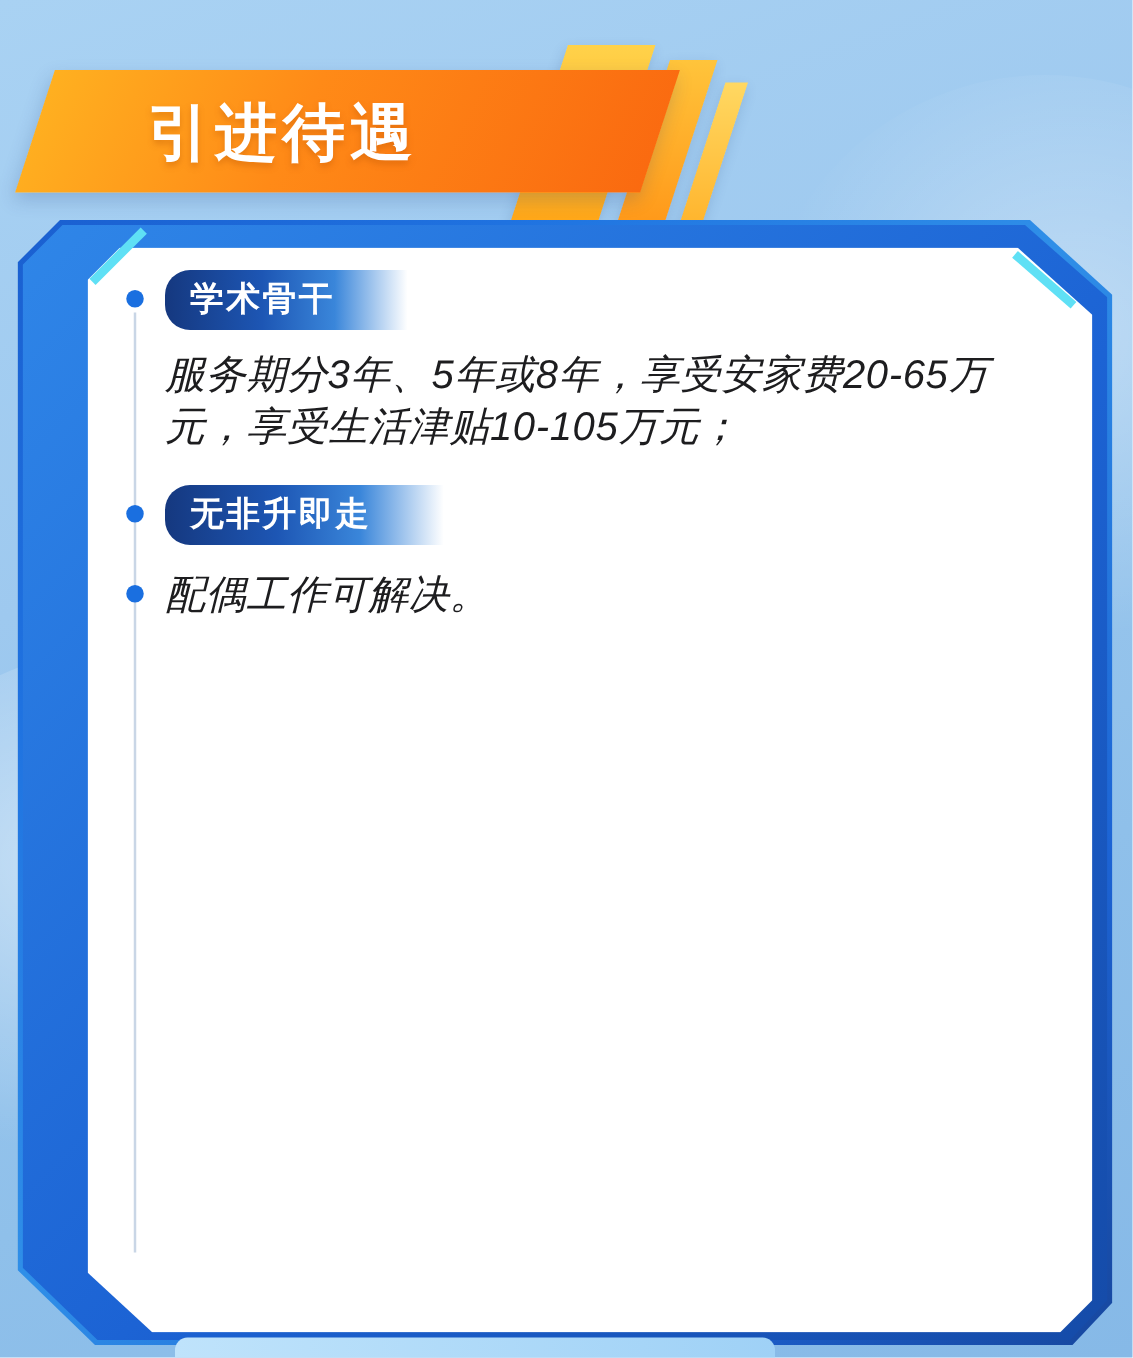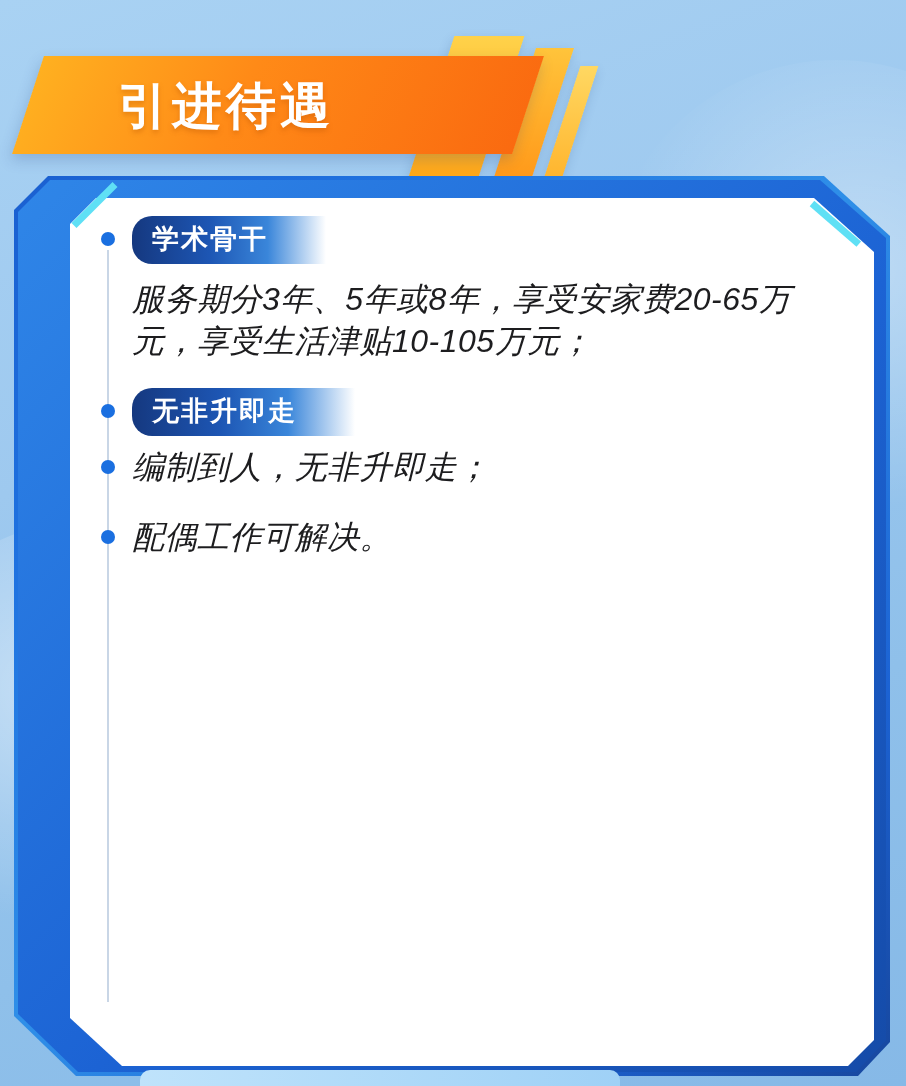--- a/index.html
+++ b/index.html
@@ -272,24 +272,20 @@
 
 
   <div class="section">
     <span class="dot"></span>
     <span class="tag">无非升即走</span>
   </div>
 
 
   <div class="spacer-sm"></div>
 
-  <div class="bullet-item">
-    <span class="bullet-dot"></span>
-    <p class="para">编制到人，无非升即走；</p>
-  </div>
 
   <div class="spacer-sm"></div>
 
   <div class="bullet-item">
     <span class="bullet-dot"></span>
     <p class="para">配偶工作可解决。</p>
   </div>
 </div>
 
 <div class="bottom-peek"></div>

